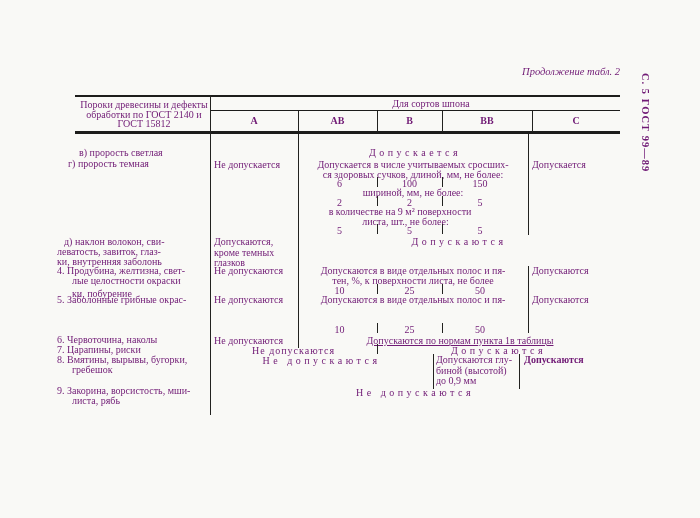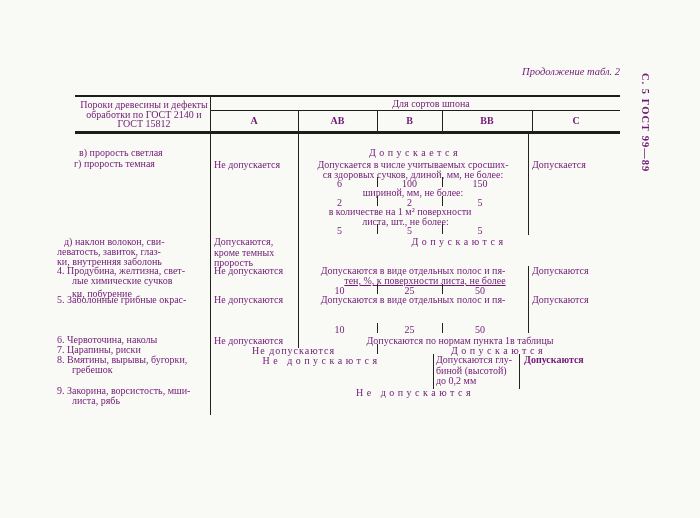--- a/index.html
+++ b/index.html
@@ -55,91 +55,91 @@
   <div class="t c" style="left:194px;top:99px;width:410px;margin-left:32px;">Для сортов шпона</div>
   <div class="t c b" style="left:210px;top:116px;width:88px;">А</div>
   <div class="t c b" style="left:298px;top:116px;width:79px;">АВ</div>
   <div class="t c b" style="left:377px;top:116px;width:65px;">В</div>
   <div class="t c b" style="left:442px;top:116px;width:90px;">ВВ</div>
   <div class="t c b" style="left:532px;top:116px;width:88px;">С</div>
 
   <div class="t" style="left:79px;top:148px;">в) прорость светлая</div>
   <div class="t c sp" style="left:210px;top:148px;width:410px;">Допускается</div>
 
-  <div class="t" style="left:74px;top:159px;">г) прорость темная</div>
+  <div class="t" style="left:68px;top:159px;">г) прорость темная</div>
   <div class="t" style="left:214px;top:160px;">Не допускается</div>
   <div class="t c" style="left:300px;top:160px;width:226px;">Допускается в числе учитываемых сросших-</div>
   <div class="t c" style="left:300px;top:170px;width:226px;">ся здоровых сучков, длиной, мм, не более:</div>
   <div class="t c" style="left:302px;top:179px;width:75px;">6</div>
   <div class="t c" style="left:377px;top:179px;width:65px;">100</div>
   <div class="t c" style="left:442px;top:179px;width:76px;">150</div>
   <div class="bar" style="left:377px;top:177px;height:10px;"></div>
   <div class="bar" style="left:442px;top:177px;height:10px;"></div>
   <div class="t c" style="left:300px;top:188px;width:226px;">шириной, мм, не более:</div>
   <div class="t c" style="left:302px;top:198px;width:75px;">2</div>
   <div class="t c" style="left:377px;top:198px;width:65px;">2</div>
   <div class="t c" style="left:442px;top:198px;width:76px;">5</div>
   <div class="bar" style="left:377px;top:196px;height:10px;"></div>
   <div class="bar" style="left:442px;top:196px;height:10px;"></div>
-  <div class="t c" style="left:290px;top:207px;width:220px;">в количестве на 1 м² поверхности</div>
+  <div class="t c" style="left:290px;top:207px;width:220px;">в количестве на 9 м² поверхности</div>
   <div class="t c" style="left:298px;top:217px;width:215px;">листа, шт., не более:</div>
   <div class="t c" style="left:302px;top:226px;width:75px;">5</div>
   <div class="t c" style="left:377px;top:226px;width:65px;">5</div>
   <div class="t c" style="left:442px;top:226px;width:76px;">5</div>
   <div class="bar" style="left:377px;top:224px;height:10px;"></div>
   <div class="bar" style="left:442px;top:224px;height:10px;"></div>
   <div class="t" style="left:532px;top:160px;">Допускается</div>
 
   <div class="t" style="left:64px;top:237px;">д) наклон  волокон,  сви-</div>
   <div class="t" style="left:57px;top:247px;">леватость,  завиток,  глаз-</div>
   <div class="t" style="left:57px;top:257px;">ки, внутренняя заболонь</div>
   <div class="t pl" style="left:214px;top:237px;">Допускаются,
 кроме темных
-прорость</div>
+глазков</div>
   <div class="t c sp" style="left:298px;top:237px;width:322px;">Допускаются</div>
 
   <div class="t" style="left:57px;top:266px;">4. Продубина, желтизна, свет-</div>
-  <div class="t" style="left:72px;top:276px;">лые химические сучков</div>
+  <div class="t" style="left:72px;top:276px;">лые целостности окраски</div>
   <div class="t" style="left:214px;top:266px;">Не допускаются</div>
   <div class="t c" style="left:300px;top:266px;width:226px;">Допускаются в виде отдельных полос и пя-</div>
-  <div class="t c" style="left:312px;top:276px;width:226px;text-decoration:underline;">тен, %, к поверхности листа, не более</div>
+  <div class="t c" style="left:300px;top:276px;width:226px;">тен, %, к поверхности листа, не более</div>
   <div class="t c" style="left:302px;top:286px;width:75px;">10</div>
   <div class="t c" style="left:377px;top:286px;width:65px;">25</div>
   <div class="t c" style="left:442px;top:286px;width:76px;">50</div>
   <div class="bar" style="left:377px;top:284px;height:10px;"></div>
   <div class="bar" style="left:442px;top:284px;height:10px;"></div>
   <div class="t" style="left:532px;top:266px;">Допускаются</div>
 
   <div class="t" style="left:57px;top:295px;">5. Заболонные грибные окрас-</div>
   <div class="t" style="left:72px;top:289px;">ки, побурение</div>
   <div class="t" style="left:214px;top:295px;">Не допускаются</div>
   <div class="t c" style="left:300px;top:295px;width:226px;">Допускаются в виде отдельных полос и пя-</div>
   <div class="t c" style="left:302px;top:325px;width:75px;">10</div>
   <div class="t c" style="left:377px;top:325px;width:65px;">25</div>
   <div class="t c" style="left:442px;top:325px;width:76px;">50</div>
   <div class="bar" style="left:377px;top:323px;height:10px;"></div>
   <div class="bar" style="left:442px;top:323px;height:10px;"></div>
   <div class="t" style="left:532px;top:295px;">Допускаются</div>
 
   <div class="t" style="left:57px;top:335px;">6. Червоточина, наколы</div>
   <div class="t" style="left:214px;top:336px;">Не допускаются</div>
-  <div class="t c" style="left:300px;top:336px;width:320px;">Допускаются по нормам пункта 1в таблицы</div>
+  <div class="t c" style="left:300px;top:336px;width:320px;text-decoration:underline;">Допускаются по нормам пункта 1в таблицы</div>
 
   <div class="t" style="left:57px;top:345px;">7. Царапины, риски</div>
   <div class="t c" style="left:210px;top:346px;width:167px;letter-spacing:1px;">Не допускаются</div>
   <div class="bar" style="left:377px;top:344px;height:10px;"></div>
   <div class="t c sp" style="left:377px;top:346px;width:243px;">Допускаются</div>
 
   <div class="t" style="left:57px;top:355px;">8. Вмятины, вырывы, бугорки,</div>
   <div class="t" style="left:72px;top:365px;">гребешок</div>
   <div class="t c sp" style="left:210px;top:356px;width:223px;">Не допускаются</div>
   <div class="bar" style="left:433px;top:354px;height:35px;"></div>
   <div class="t pl" style="left:436px;top:355px;width:84px;">Допускаются глу-
 биной (высотой)
-до 0,2 мм</div>
+до 0,9 мм</div>
   <div class="bar" style="left:519px;top:354px;height:35px;"></div>
   <div class="t b" style="left:524px;top:355px;">Допускаются</div>
 
   <div class="t" style="left:57px;top:386px;">9. Закорина, ворсистость, мши-</div>
   <div class="t" style="left:72px;top:396px;">листа, рябь</div>
   <div class="t c sp" style="left:210px;top:388px;width:410px;">Не допускаются</div>
 
 </div>
 
 </body></html>

